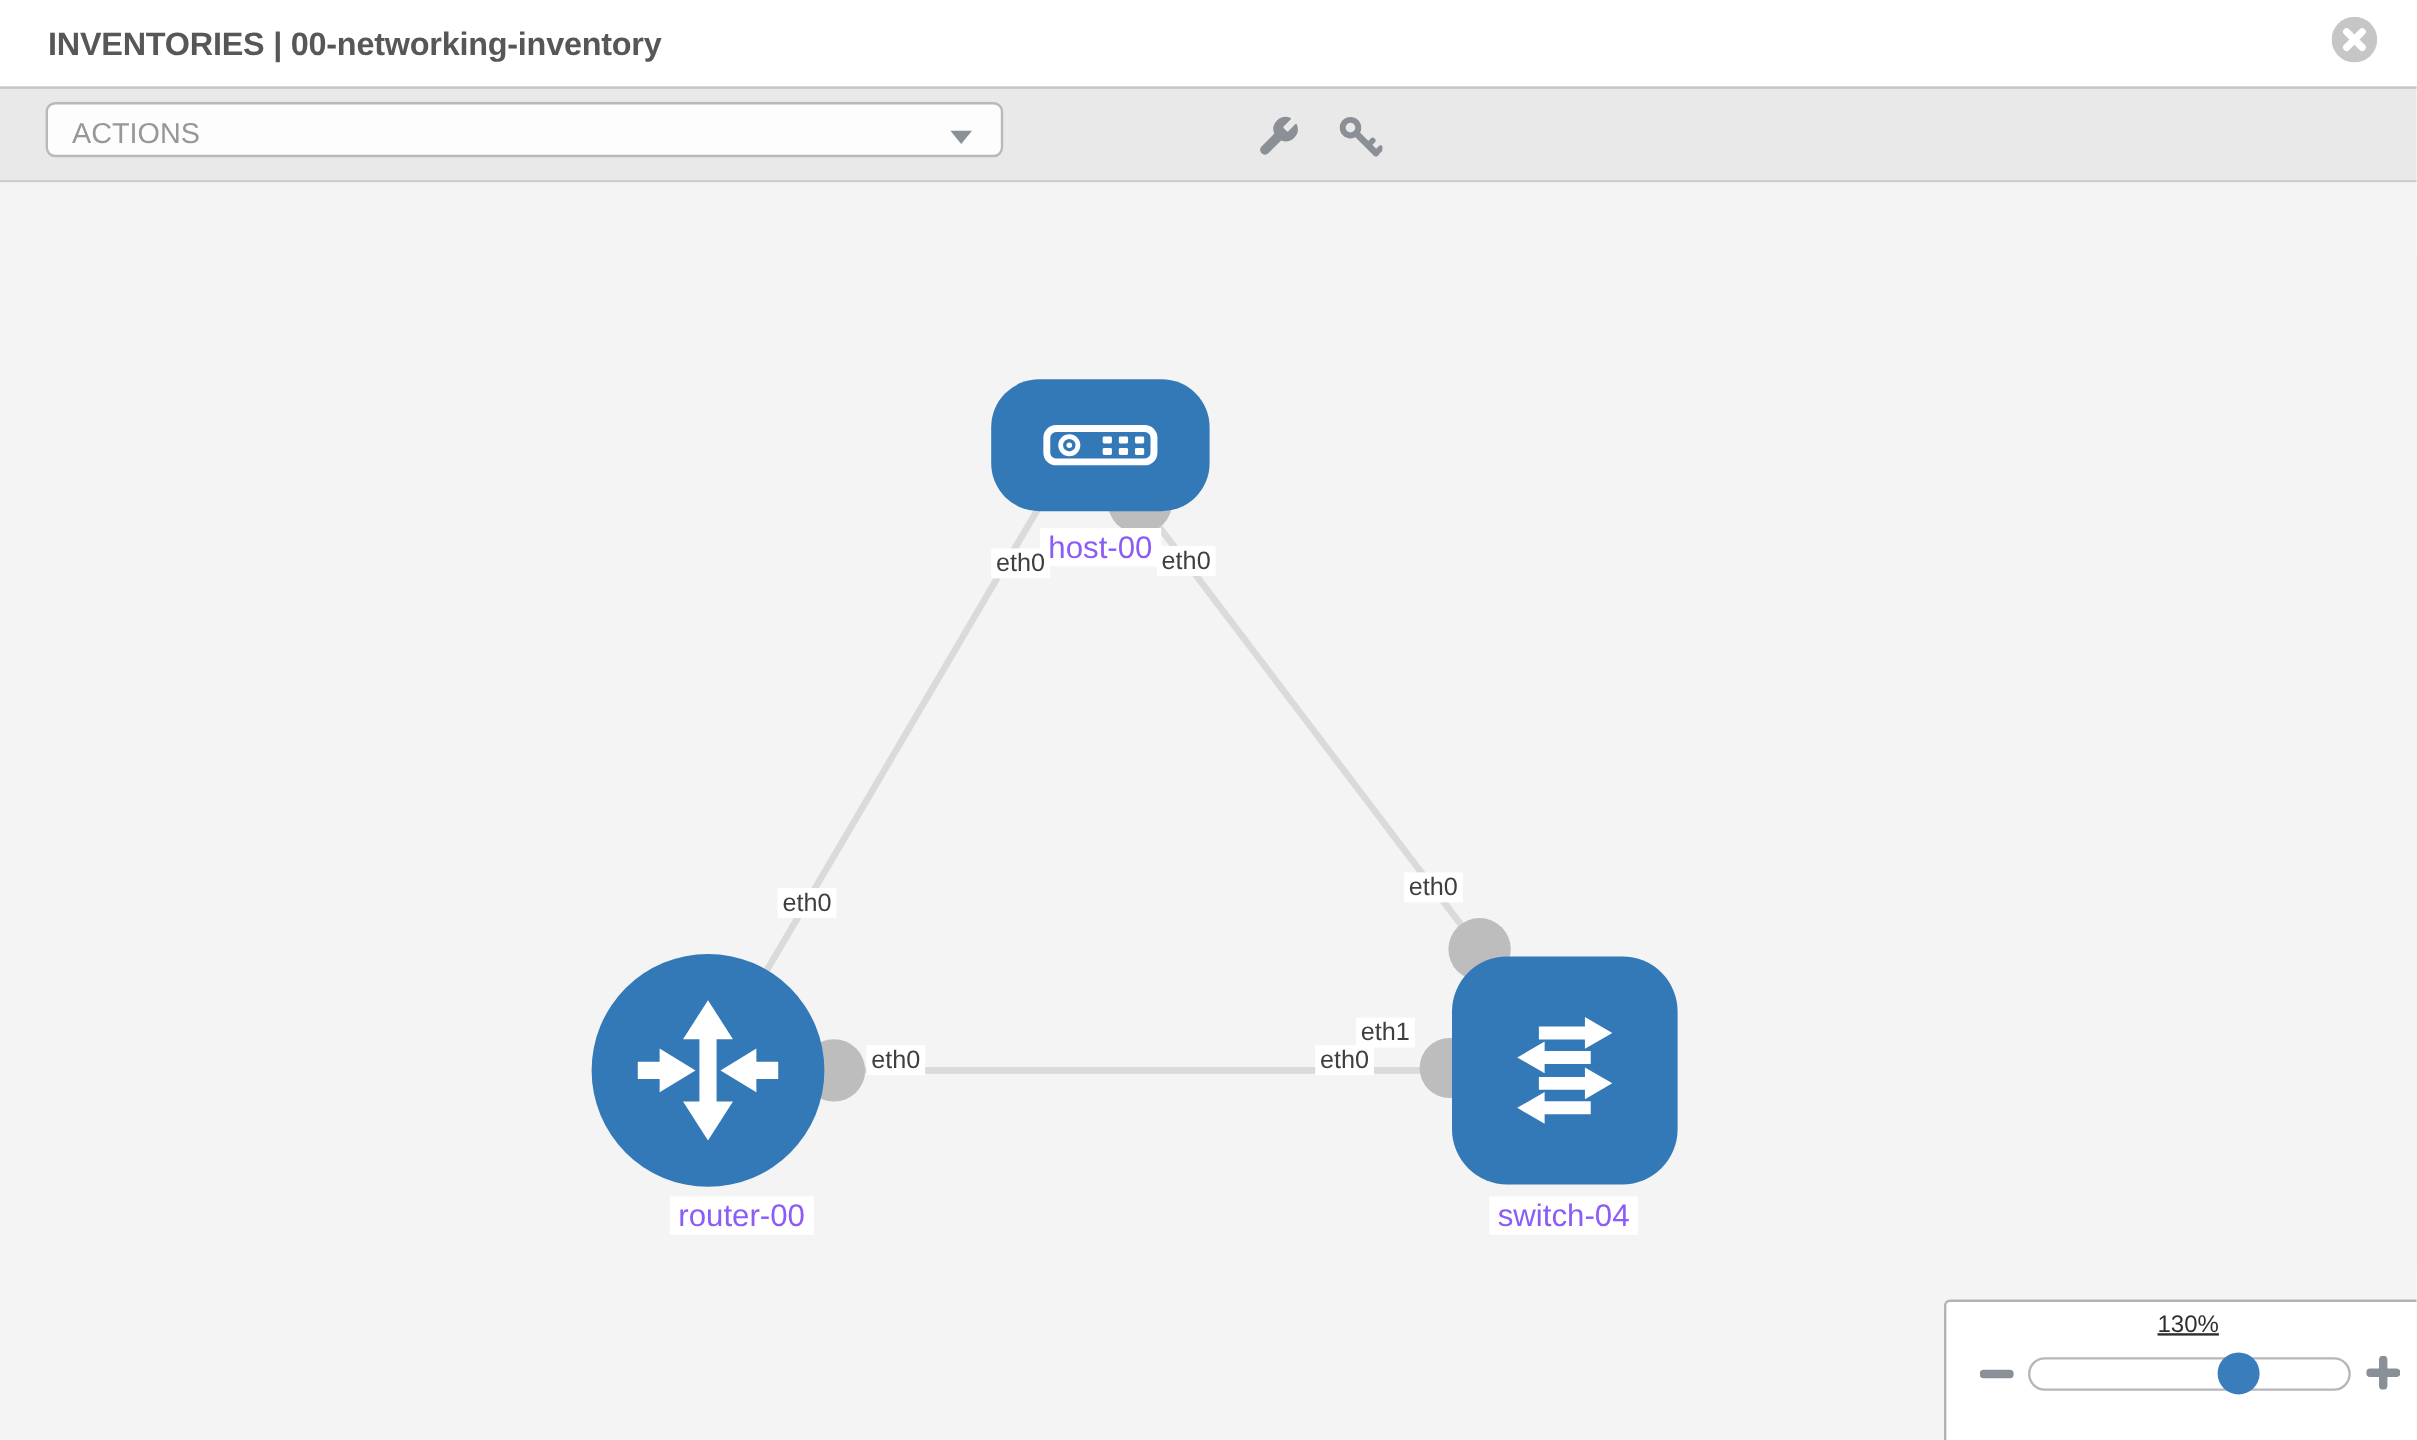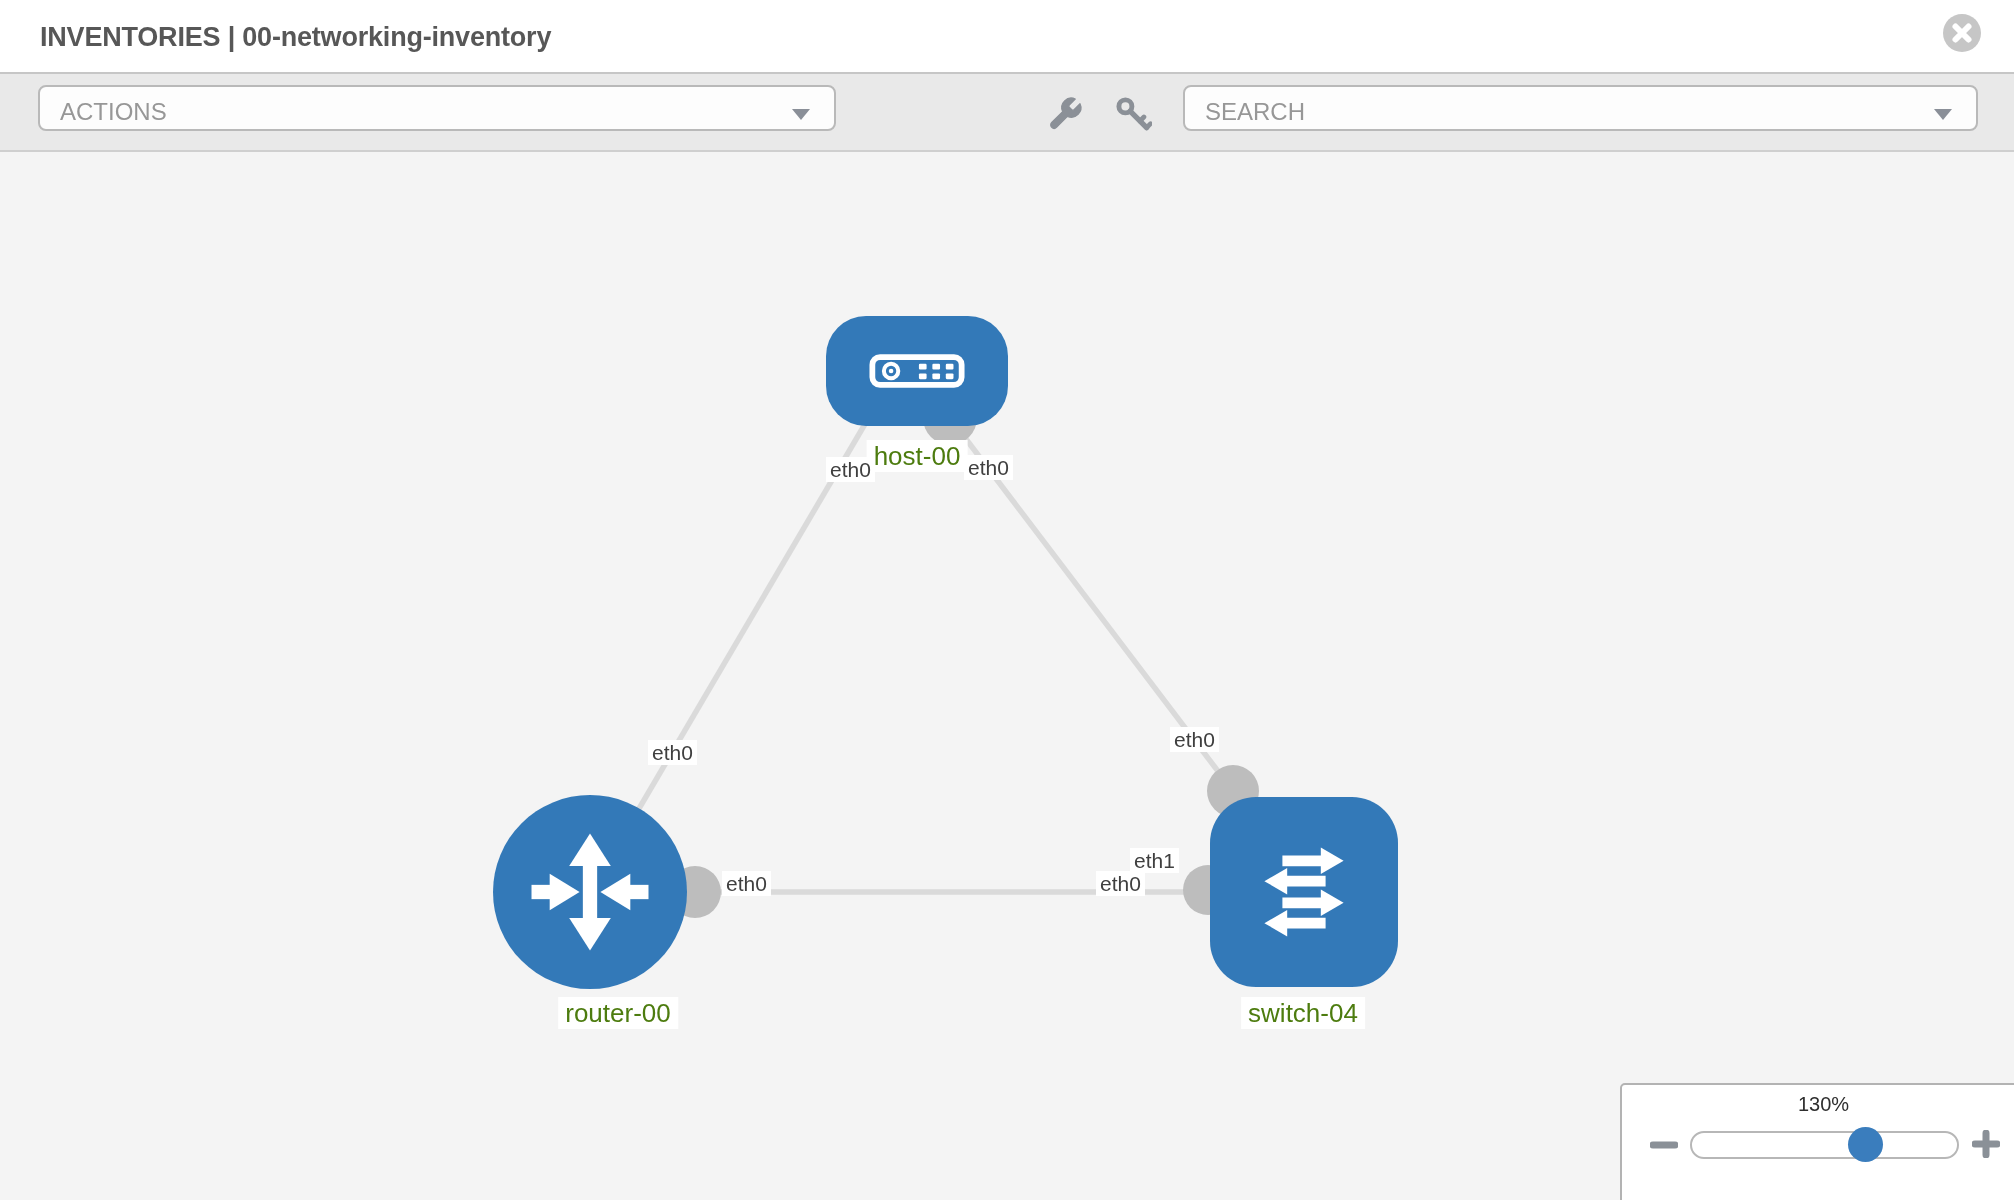--- a/index.html
+++ b/index.html
@@ -41,21 +41,21 @@
     background: #f4f4f4; overflow: hidden;
   }
   .links-layer { position: absolute; left: 0; top: 0; }
   .link { stroke: #dadada; stroke-width: 5.5; }
   .port { fill: #bdbdbd; }
   .node { position: absolute; background: #3379b8; display: flex; align-items: center; justify-content: center; cursor: pointer; }
   .node-host   { left: 826px;  top: 164px; width: 182px; height: 110px; border-radius: 40px; }
   .node-router { left: 493px;  top: 643px; width: 194px; height: 194px; border-radius: 50%; }
   .node-switch { left: 1210px; top: 645px; width: 188px; height: 190px; border-radius: 46px; }
   .node-label {
-    position: absolute; transform: translateX(-50%); background: #fff; color: #4d7c0f;
+    position: absolute; transform: translateX(-50%); background: #fff; color: #8b5cf6;
     font-size: 26px; line-height: 30px; padding: 1px 7px; white-space: nowrap;
   }
   .label-host   { left: 917px;  top: 288px; }
   .label-router { left: 590px;  top: 845px; margin-left: 28px; }
   .label-switch { left: 1303px; top: 845px; }
   .port-label {
     position: absolute; background: #fff; color: #3f3f3f;
     font-size: 21px; line-height: 23px; padding: 1px 4px; white-space: nowrap;
   }
   .pl-host-left    { left: 826px;  top: 305px; }
@@ -65,21 +65,21 @@
   .pl-router-right { left: 722px;  top: 719px; }
   .pl-switch-hidden{ left: 1096px; top: 719px; }
   .pl-switch-left  { left: 1130px; top: 696px; }
   
   .zoom-panel {
     position: absolute; left: 1620px; top: 931px; width: 420px; height: 200px;
     background: #fff; border: 2px solid #b3b3b3; border-radius: 5px;
   }
   .zoom-level {
     position: absolute; left: 68px; top: 8px; width: 267px; text-align: center;
-    font-size: 20px; color: #2f2f2f;
+    font-size: 20px; color: #2f2f2f; text-decoration: underline;
   }
   .zoom-minus { position: absolute; left: 28px;  top: 46px; width: 28px; height: 28px; cursor: pointer; }
   .zoom-plus  { position: absolute; left: 350px; top: 45px; width: 28px; height: 28px; cursor: pointer; }
   .zoom-track {
     position: absolute; left: 68px; top: 46px; width: 269px; height: 28px;
     background: #fff; border: 2px solid #b7b7b7; border-radius: 14px; cursor: pointer;
   }
   .zoom-thumb {
     position: absolute; left: 226px; top: 42px; width: 35px; height: 35px;
     border-radius: 50%; background: #3a7dbd; cursor: grab;
@@ -112,24 +112,20 @@
       </svg>
     </div>
     <div class="tool-btn tool-key">
       <svg width="38" height="38" viewBox="0 0 24 24">
         <circle cx="7.2" cy="7.2" r="4.1" fill="none" stroke="#8b9097" stroke-width="3.1"></circle>
         <path d="M10.2 10.2 L20.6 20.6" stroke="#8b9097" stroke-width="3.4" stroke-linecap="round"></path>
         <path d="M16.4 16.4 L18.9 13.9 M20.6 20.6 L23.1 18.1" stroke="#8b9097" stroke-width="3" stroke-linecap="round"></path>
       </svg>
     </div>
 
-    <div class="select-box select-search">
-      <span>SEARCH</span>
-      <span class="caret"></span>
-    </div>
   </div>
 
   <div class="canvas">
 
     <svg class="links-layer" width="2014" height="1048">
       <line class="link" x1="875" y1="255" x2="590" y2="740"></line>
       <line class="link" x1="950" y1="266" x2="1233" y2="639"></line>
       <line class="link" x1="590" y1="740" x2="1304" y2="740"></line>
       <circle class="port" cx="950" cy="266" r="27"></circle>
       <circle class="port" cx="695" cy="740" r="26"></circle>

